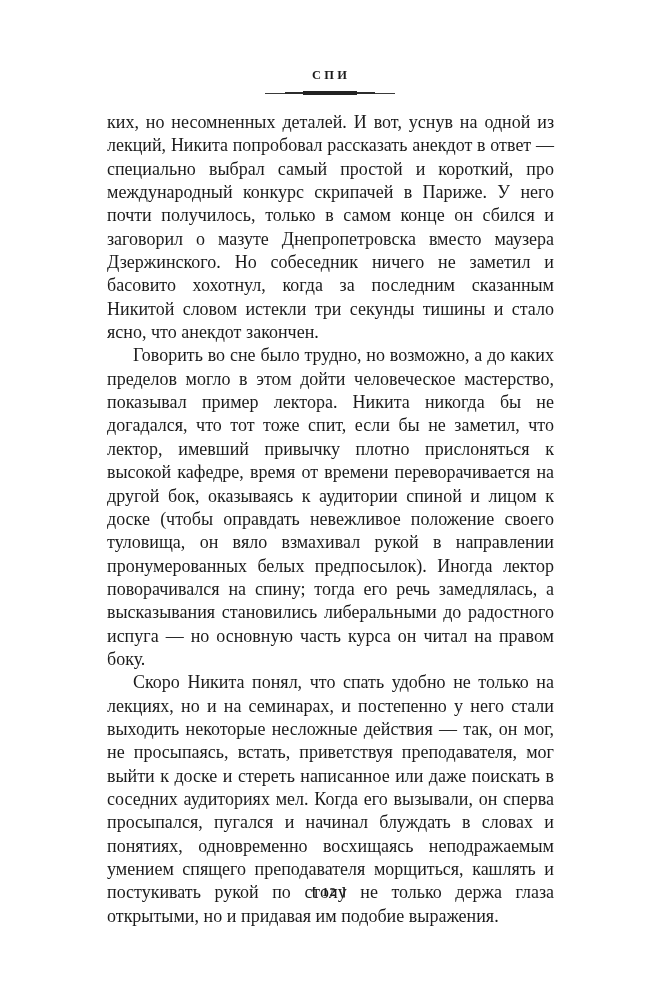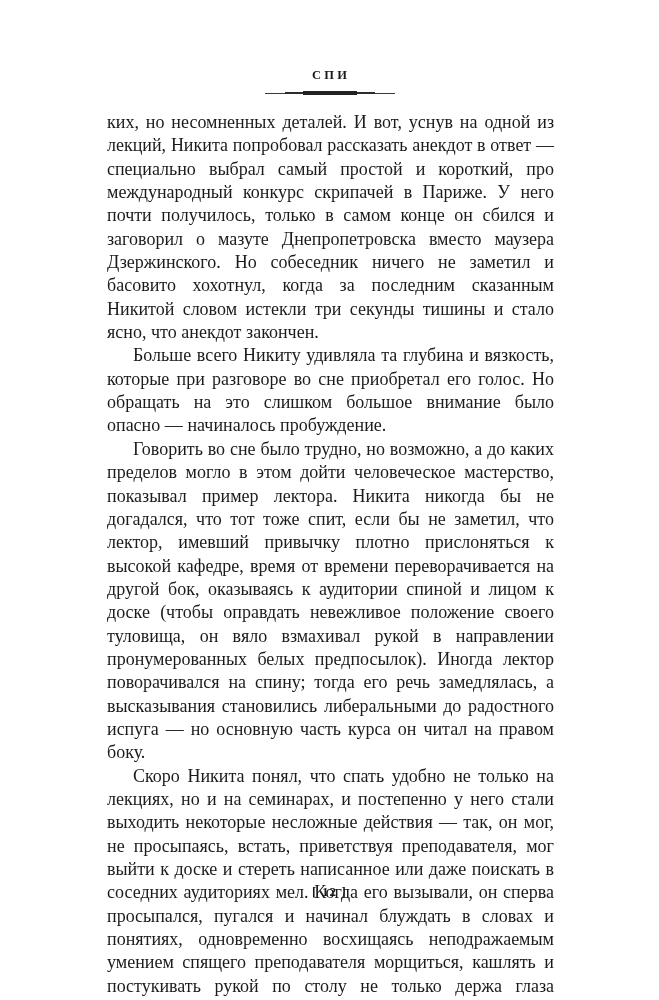--- a/index.html
+++ b/index.html
@@ -121,20 +121,19 @@
     <div class="head-rule">
       <span class="rule-thin"></span>
       <span class="rule-mid-l"></span>
       <span class="rule-mid-r"></span>
       <span class="rule-thick"></span>
     </div>
   </div>
 
   <div class="text-block">
     <p class="para first">ких, но несомненных деталей. И вот, уснув на одной из лекций, Никита попробовал рассказать анекдот в ответ — специально выбрал самый простой и короткий, про международный кон­курс скрипачей в Париже. У него почти получилось, только в са­мом конце он сбился и заговорил о мазуте Днепропетровска вме­сто маузера Дзержинского. Но собеседник ничего не заметил и басовито хохотнул, когда за последним сказанным Никитой словом истекли три секунды тишины и стало ясно, что анекдот закончен.</p>
-    <p class="para">Больше всего Никиту удивляла та глубина и вязкость, кото­рые при разговоре во сне приобретал его голос. Но обращать на это слишком большое внимание было опасно — начиналось про­буждение.</p>
     <p class="para">Говорить во сне было трудно, но возможно, а до каких пре­делов могло в этом дойти человеческое мастерство, показывал пример лектора. Никита никогда бы не догадался, что тот тоже спит, если бы не заметил, что лектор, имевший привычку плотно прислоняться к высокой кафедре, время от времени перевора­чивается на другой бок, оказываясь к аудитории спиной и лицом к доске (чтобы оправдать невежливое положение своего тулови­ща, он вяло взмахивал рукой в направлении пронумерованных белых предпосылок). Иногда лектор поворачивался на спину; тогда его речь замедлялась, а высказывания становились либе­ральными до радостного испуга — но основную часть курса он читал на правом боку.</p>
     <p class="para">Скоро Никита понял, что спать удобно не только на лекциях, но и на семинарах, и постепенно у него стали выходить некото­рые несложные действия — так, он мог, не просыпаясь, встать, приветствуя преподавателя, мог выйти к доске и стереть напи­санное или даже поискать в соседних аудиториях мел. Когда его вызывали, он сперва просыпался, пугался и начинал блуждать в словах и понятиях, одновременно восхищаясь неподражаемым умением спящего преподавателя морщиться, кашлять и посту­кивать рукой по столу не только держа глаза открытыми, но и придавая им подобие выражения.</p>
   </div>
 
   <div class="folio">[ 12 ]</div>
 
 </div>
 
 </body></html>

